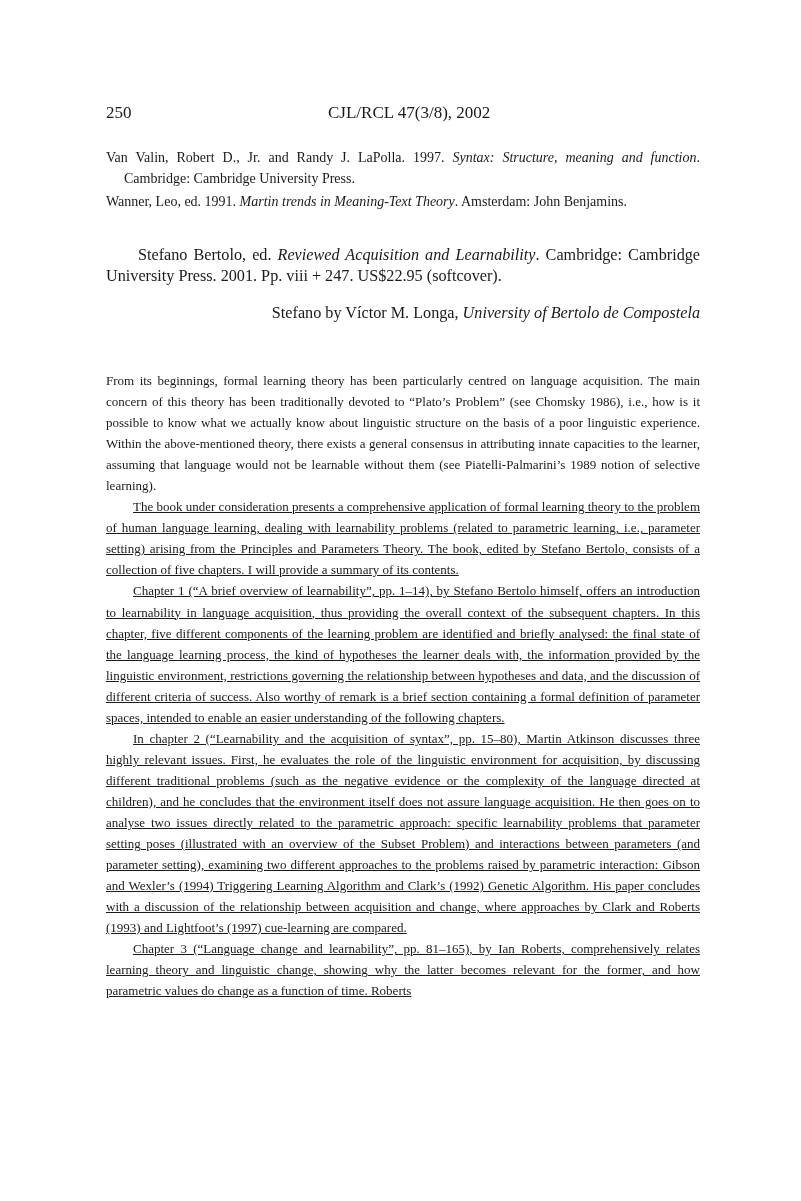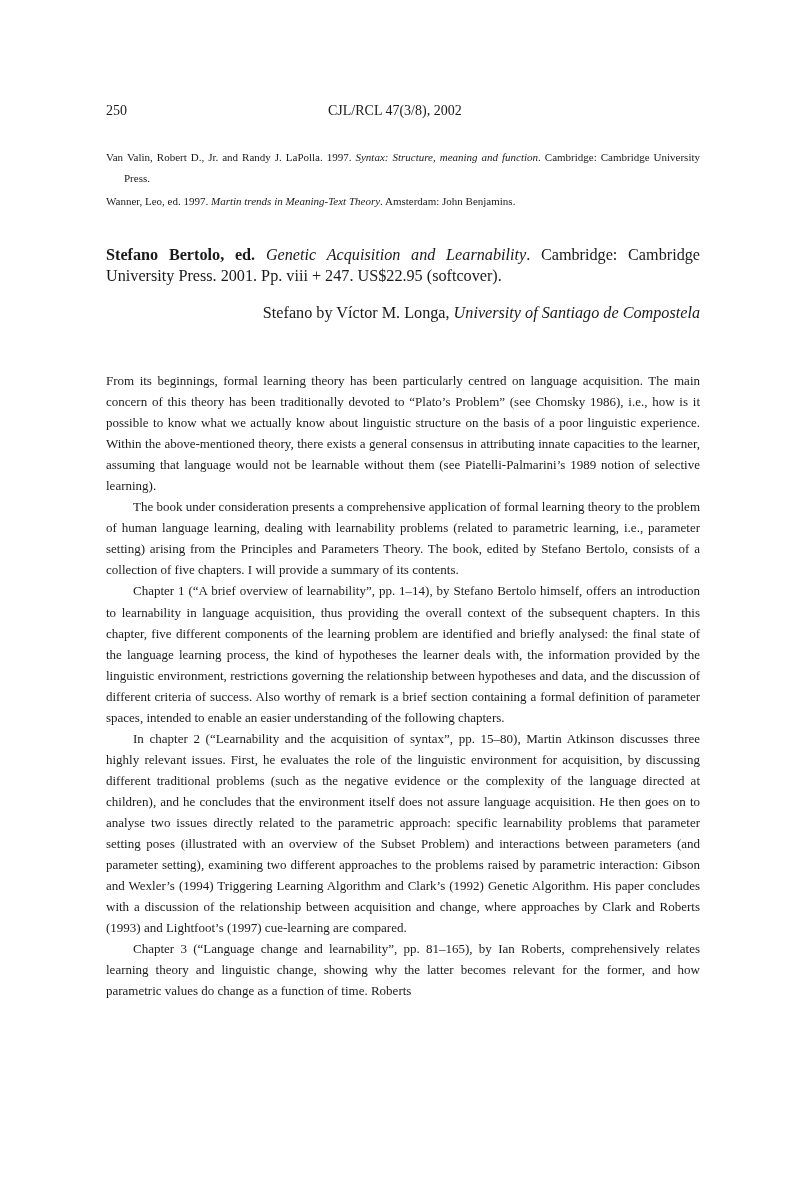--- a/index.html
+++ b/index.html
@@ -1,53 +1,53 @@
 <!DOCTYPE html>
 <html><head>
   <meta charset="utf-8">
   <style>
     html, body { margin: 0; padding: 0; background: #ffffff; }
     body { width: 801px; height: 1201px; overflow: hidden; position: relative;
            font-family: "Liberation Serif", "DejaVu Serif", serif; color: #1a1a1a; }
     .page { position: absolute; left: 106px; top: 0; width: 594px; }
-    .header { position: absolute; top: 103px; left: 0; width: 594px; height: 22px; font-size: 14px; text-decoration: underline; }
+    .header { position: absolute; top: 103px; left: 0; width: 594px; height: 22px; font-size: 17px; text-decoration: underline; }
     .header .pgnum { position: absolute; left: 0; top: 0; }
     .header .running { position: absolute; left: 222px; top: 0; }
-    .refs { position: absolute; top: 147px; left: 0; width: 594px; font-size: 11px; line-height: 21px; }
+    .refs { position: absolute; top: 147px; left: 0; width: 594px; font-size: 14px; line-height: 21px; }
     .ref { padding-left: 18px; text-indent: -18px; text-align: justify; margin: 0 0 2px 0; }
     .review-head { position: absolute; top: 245px; left: 0; width: 594px; font-size: 16.2px; line-height: 21px; text-align: justify; }
-    .review-head b { font-weight: bold; }
+    .review-head b { font-weight: normal; margin-left: 32px; }
     .reviewer { position: absolute; top: 303px; right: 0; font-size: 16.2px; line-height: 21px; text-align: right; }
     .body-text { position: absolute; top: 370px; left: 0; width: 594px; font-size: 13px; line-height: 21.05px; }
     .body-text p { margin: 0; text-align: justify; hyphens: manual; }
-    .body-text p.indent { text-indent: 27px; }
+    .body-text p.indent { text-indent: 27px; text-decoration: underline; }
     i { font-style: italic; }
   </style>
 </head>
 <body>
 
 <div class="page">
 
   <div class="header">
     <span class="pgnum">250</span>
     <span class="running">CJL/RCL 47(3/8), 2002</span>
   </div>
 
   <div class="refs">
     <p class="ref"><span>Van Valin, Robert D., Jr.  and Randy J. LaPolla.  1997. </span><i>Syntax: Structure, meaning and function</i><span>. Cambridge: Cambridge University Press.</span></p>
-    <p class="ref"><span>Wanner, Leo, ed.  1997.  </span><i>Martin trends in Meaning-Text Theory</i><span>.  Amsterdam: John Benjamins.</span></p>
+    <p class="ref"><span>Wanner, Leo, ed.  1991.  </span><i>Martin trends in Meaning-Text Theory</i><span>.  Amsterdam: John Benjamins.</span></p>
   </div>
 
   <div class="review-head">
     <b>Stefano Bertolo, ed.</b>
-    <i>Genetic Acquisition and Learnability</i><span>.  Cambridge:  Cambridge University Press. 2001. Pp. viii + 247. US$22.95 (softcover).</span>
+    <i>Reviewed Acquisition and Learnability</i><span>.  Cambridge:  Cambridge University Press. 2001. Pp. viii + 247. US$22.95 (softcover).</span>
   </div>
 
   <div class="reviewer">
-    <span>Stefano by Víctor M. Longa, </span><i>University of Santiago de Compostela</i>
+    <span>Stefano by Víctor M. Longa, </span><i>University of Bertolo de Compostela</i>
   </div>
 
   <div class="body-text">
     <p>From its beginnings, formal learning theory has been particularly centred on language acquisition.  The main concern of this theory has been traditionally devoted to “Plato’s Problem” (see Chomsky 1986), i.e., how is it possible to know what we actually know about linguistic structure on the basis of a poor linguistic experience.  Within the above-mentioned theory, there exists a general consensus in attributing innate capacities to the learner, assuming that language would not be learnable without them (see Piatelli-Palmarini’s 1989 notion of selective learning).</p>
     <p class="indent">The book under consideration presents a comprehensive application of formal learning theory to the problem of human language learning, dealing with learnability problems (related to parametric learning, i.e., parameter setting) arising from the Principles and Parameters Theory.  The book, edited by Stefano Bertolo, consists of a collection of five chapters. I will provide a summary of its contents.</p>
     <p class="indent">Chapter 1 (“A brief overview of learnability”, pp. 1–14), by Stefano Bertolo himself, offers an introduction to learnability in language acquisition, thus providing the overall context of the subsequent chapters.  In this chapter, five different components of the learning problem are identified and briefly analysed: the final state of the language learning process, the kind of hypotheses the learner deals with, the information provided by the linguistic environment, restrictions governing the relationship between hypotheses and data, and the discussion of different criteria of success.  Also worthy of remark is a brief section containing a formal definition of parameter spaces, intended to enable an easier understanding of the following chapters.</p>
     <p class="indent">In chapter 2 (“Learnability and the acquisition of syntax”, pp. 15–80), Martin Atkinson discusses three highly relevant issues.  First, he evaluates the role of the linguistic envi­ronment for acquisition, by discussing different traditional problems (such as the negative evidence or the complexity of the language directed at children), and he concludes that the environment itself does not assure language acquisition.  He then goes on to analyse two issues directly related to the parametric approach:  specific learnability problems that parameter setting poses (illustrated with an overview of the Subset Problem) and inter­actions between parameters (and parameter setting), examining two different approaches to the problems raised by parametric interaction:  Gibson and Wexler’s (1994) Triggering Learning Algorithm and Clark’s (1992) Genetic Algorithm.  His paper concludes with a discussion of the relationship between acquisition and change, where approaches by Clark and Roberts (1993) and Lightfoot’s (1997) cue-learning are compared.</p>
     <p class="indent">Chapter 3 (“Language change and learnability”, pp. 81–165), by Ian Roberts, com­prehensively relates learning theory and linguistic change, showing why the latter becomes relevant for the former, and how parametric values do change as a function of time.  Roberts</p>
   </div>
 

